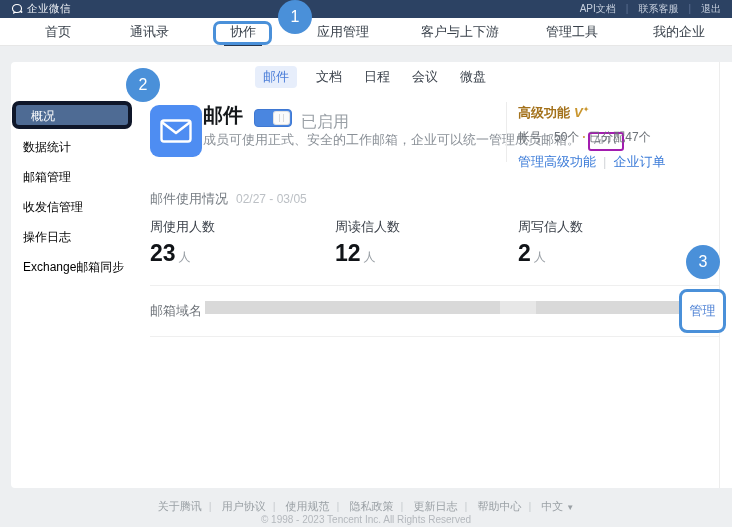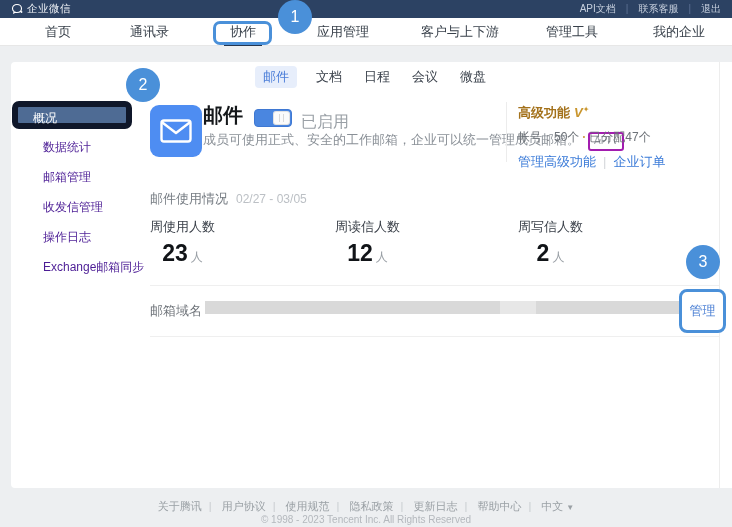--- a/index.html
+++ b/index.html
@@ -37,24 +37,24 @@
   }
   .scroll-line { position:absolute; right:12px; top:0; bottom:0; width:1px; background:#ededed; }
 
   
   .tabs { position:absolute; left:0; top:0; width:100%; height:30px; }
   .tab { position:absolute; top:4px; height:22px; line-height:22px; font-size:13px; color:#3c434d; padding:0 8px; cursor:pointer; }
   .tab.active { background:#e7eefb; color:#4a7dd8; border-radius:4px; }
 
   
   .sidebar { position:absolute; left:0; top:36px; width:124px; }
-  .side-item { height:30px; line-height:30px; padding-left:32px; font-size:12px; color:#4c1d95; cursor:pointer; white-space:nowrap; }
+  .side-item { height:30px; line-height:30px; padding-left:12px; font-size:12px; color:#000000; cursor:pointer; white-space:nowrap; }
   .side-item.selected {
     height:28px; line-height:22px; margin:3px 3px 3px 1px; padding-left:15px;
-    background:#4e6b94; color:#ffffff; border:6px solid #0f172a; border-radius:7px;
+    background:#4e6b94; color:#ffffff; border:4px solid #0f172a; border-radius:7px;
   }
 
   
   .app-icon {
     position:absolute; left:139px; top:43px; width:52px; height:52px;
     background:#4e8df2; border-radius:9px; display:flex; align-items:center; justify-content:center;
   }
   .app-title { position:absolute; left:192px; top:40px; font-size:20px; font-weight:600; color:#14171a; }
   .toggle {
     position:absolute; left:243px; top:47px; width:38px; height:18px;
@@ -84,21 +84,21 @@
   .premium-dot { color:#cba04e; margin:0 3px; font-weight:700; }
   .premium-links { margin-top:7px; font-size:13px; }
   .blue-link { color:#3b7bd8; cursor:pointer; text-decoration:none; }
   .link-sep { color:#d4d7da; margin:0 7px; }
 
   
   .usage-head { position:absolute; left:139px; top:128px; font-size:13px; color:#767c83; }
   .usage-range { color:#bcc0c5; font-size:12px; margin-left:8px; }
   .stat { position:absolute; top:156px; }
   .stat-label { font-size:13px; color:#3a4049; }
-  .stat-value { margin-top:4px; font-size:23px; font-weight:700; color:#111418;text-align:center; }
+  .stat-value { margin-top:4px; font-size:23px; font-weight:700; color:#111418; }
   .stat-unit { font-size:12px; font-weight:400; color:#9aa0a6; margin-left:3px; }
 
   .h-divider { position:absolute; left:139px; width:569px; height:1px; background:#efefef; }
 
   
   .domain-label { position:absolute; left:139px; top:240px; font-size:13px; color:#6d7278; }
   .domain-bar { position:absolute; left:194px; top:239px; width:487px; height:13px; background:#d9d9d9; }
   .domain-bar-light { position:absolute; left:295px; top:0; width:36px; height:13px; background:#e7e7e7; }
   .manage-box {
     position:absolute; left:668px; top:227px; width:47px; height:44px;

